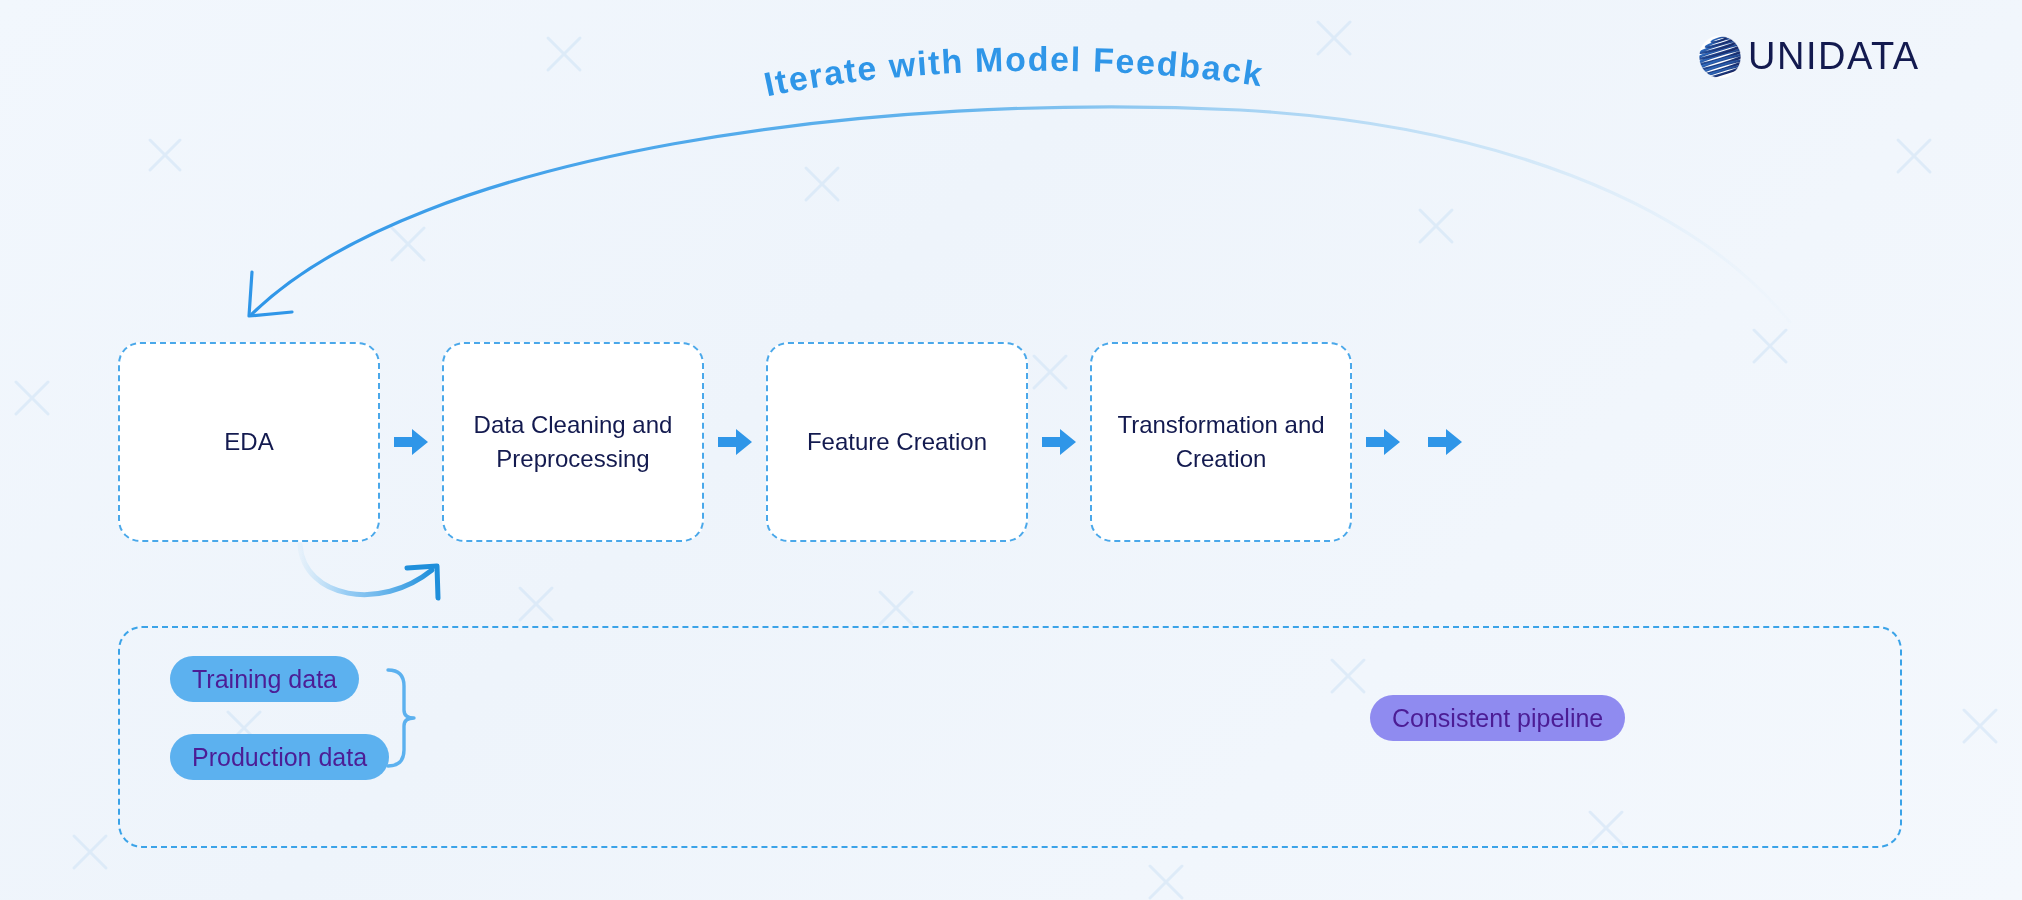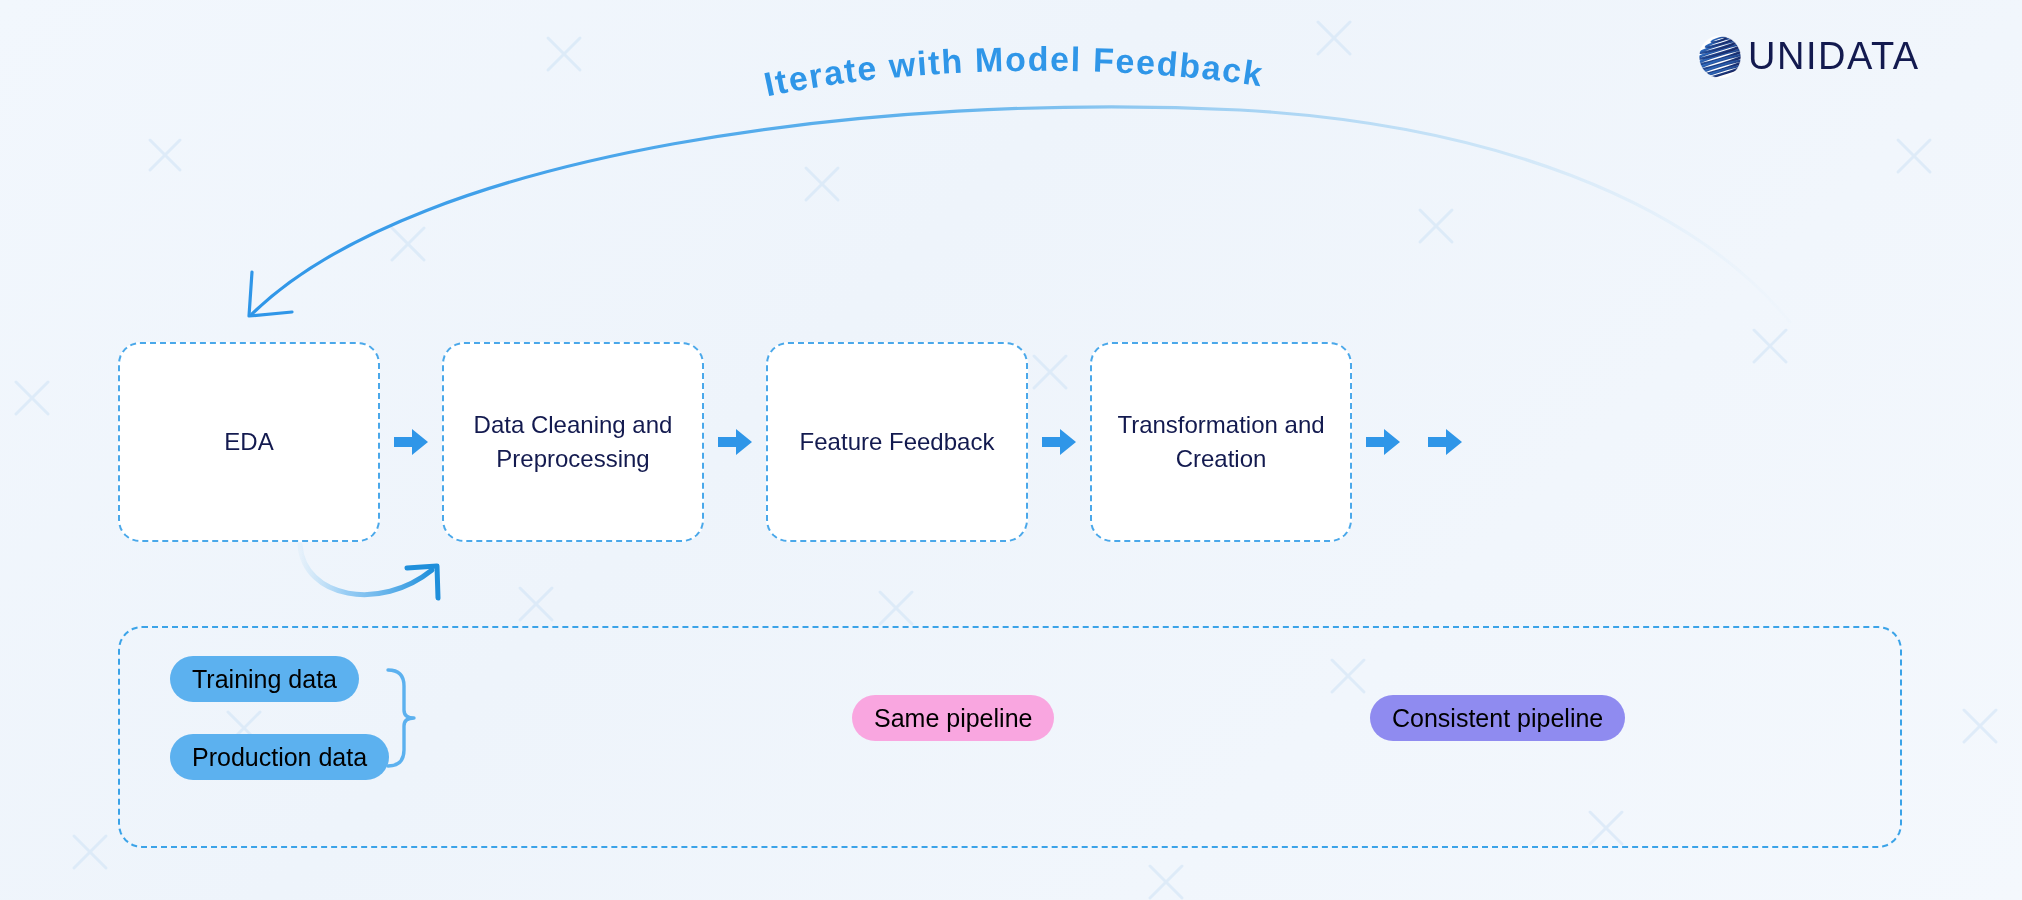--- a/index.html
+++ b/index.html
@@ -107,21 +107,21 @@
     height: 222px;
     pointer-events: none;
   }
   .pill {
     position: absolute;
     box-sizing: border-box;
     display: flex;
     align-items: center;
     justify-content: center;
     border-radius: 999px;
-    color: #000000;
+    color: #4c1d95;
     font-size: 25px;
     white-space: nowrap;
     padding: 0 22px;
   }
   #pill-training  { left: 50px;   top: 28px;  height: 46px; background: #5cb1ef; }
   #pill-production{ left: 50px;   top: 106px; height: 46px; background: #5cb1ef; justify-content: center; }
   #pill-pipeline  { left: 732px;  top: 67px;  height: 46px; background: #f9a6e0; }
   #pill-consistent{ left: 1250px; top: 67px;  height: 46px; background: #8f8bf0; }
 
   
@@ -289,21 +289,21 @@
     <div class="stage-box" style="width:262px">
       <span>Data Cleaning and Preprocessing</span>
     </div>
     <div class="stage-arrow">
       <svg width="34" height="26" viewBox="0 0 34 26">
           <path d="M0 8 H18 V0 L34 13 L18 26 V18 H0 Z" fill="#2f96e8"></path>
         </svg>
     </div>
 
     <div class="stage-box" style="width:262px">
-      <span>Feature Feedback</span>
+      <span>Feature Creation</span>
     </div>
     <div class="stage-arrow">
       <svg width="34" height="26" viewBox="0 0 34 26">
           <path d="M0 8 H18 V0 L34 13 L18 26 V18 H0 Z" fill="#2f96e8"></path>
         </svg>
     </div>
 
     <div class="stage-box" style="width:262px">
       <span>Transformation and Creation</span>
     </div>
@@ -340,21 +340,18 @@
 
       <line x1="966" y1="90" x2="1262" y2="90" stroke="url(#connGrad)" stroke-width="3.4" stroke-linecap="round"></line>
     </svg>
 
     <div class="pill" id="pill-training">
       <span>Training data</span>
     </div>
     <div class="pill" id="pill-production">
       <span>Production data</span>
     </div>
-    <div class="pill" id="pill-pipeline">
-      <span>Same pipeline</span>
-    </div>
     <div class="pill" id="pill-consistent">
       <span>Consistent pipeline</span>
     </div>
   </div>
 
 </div>
 
 </body></html>

